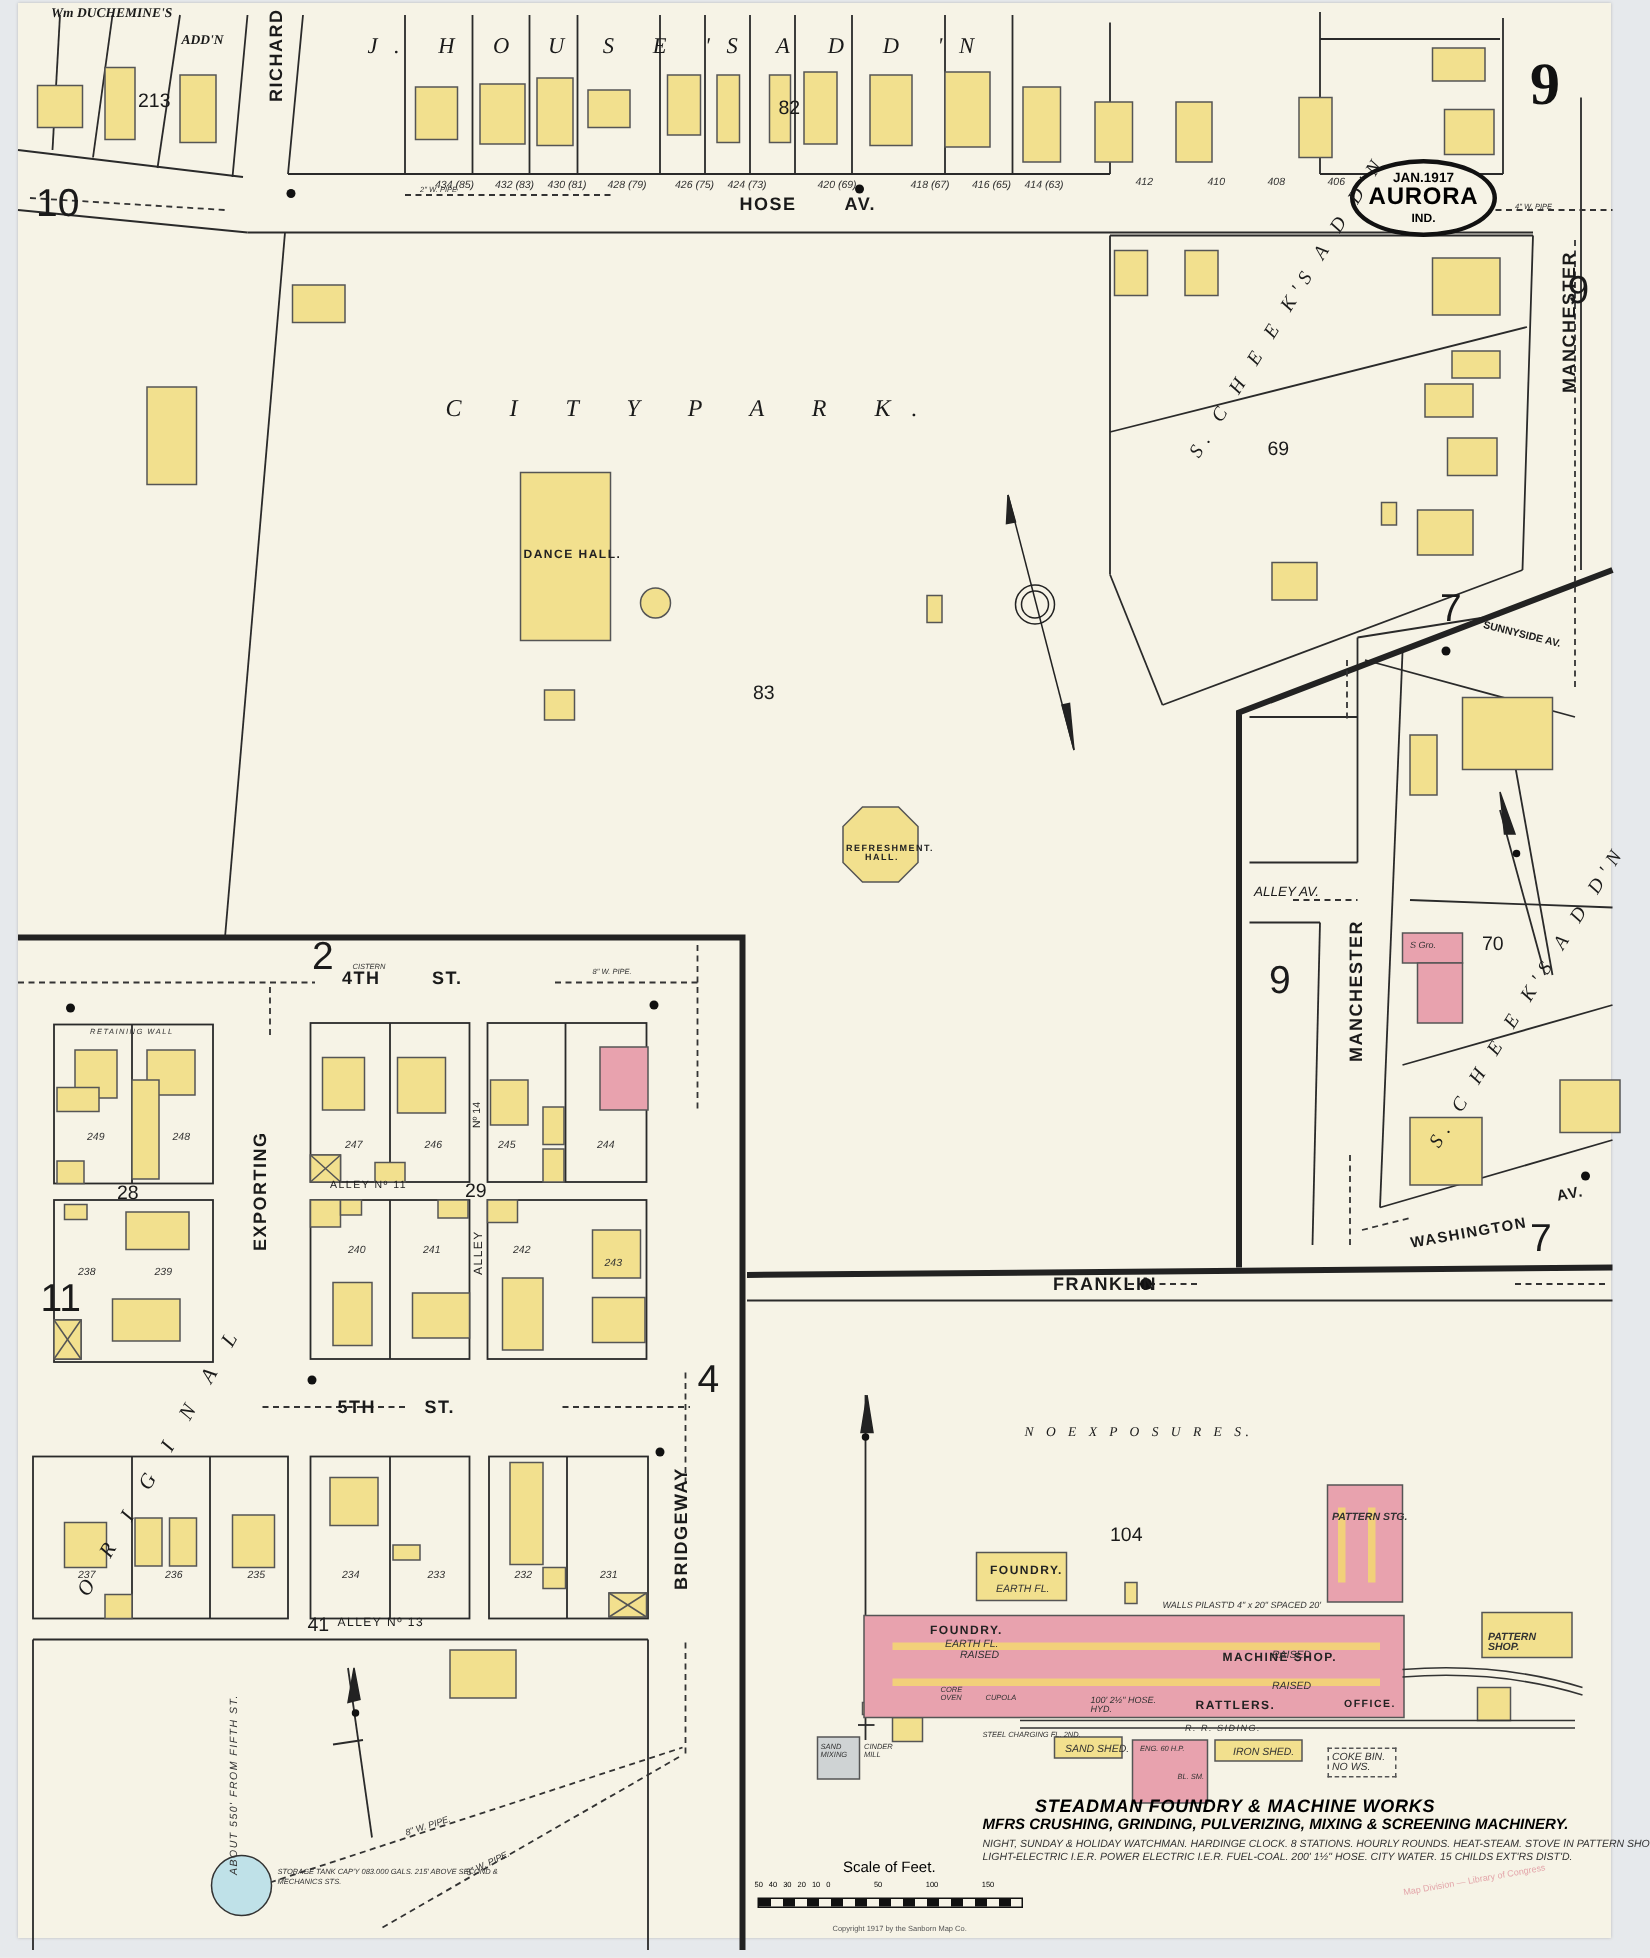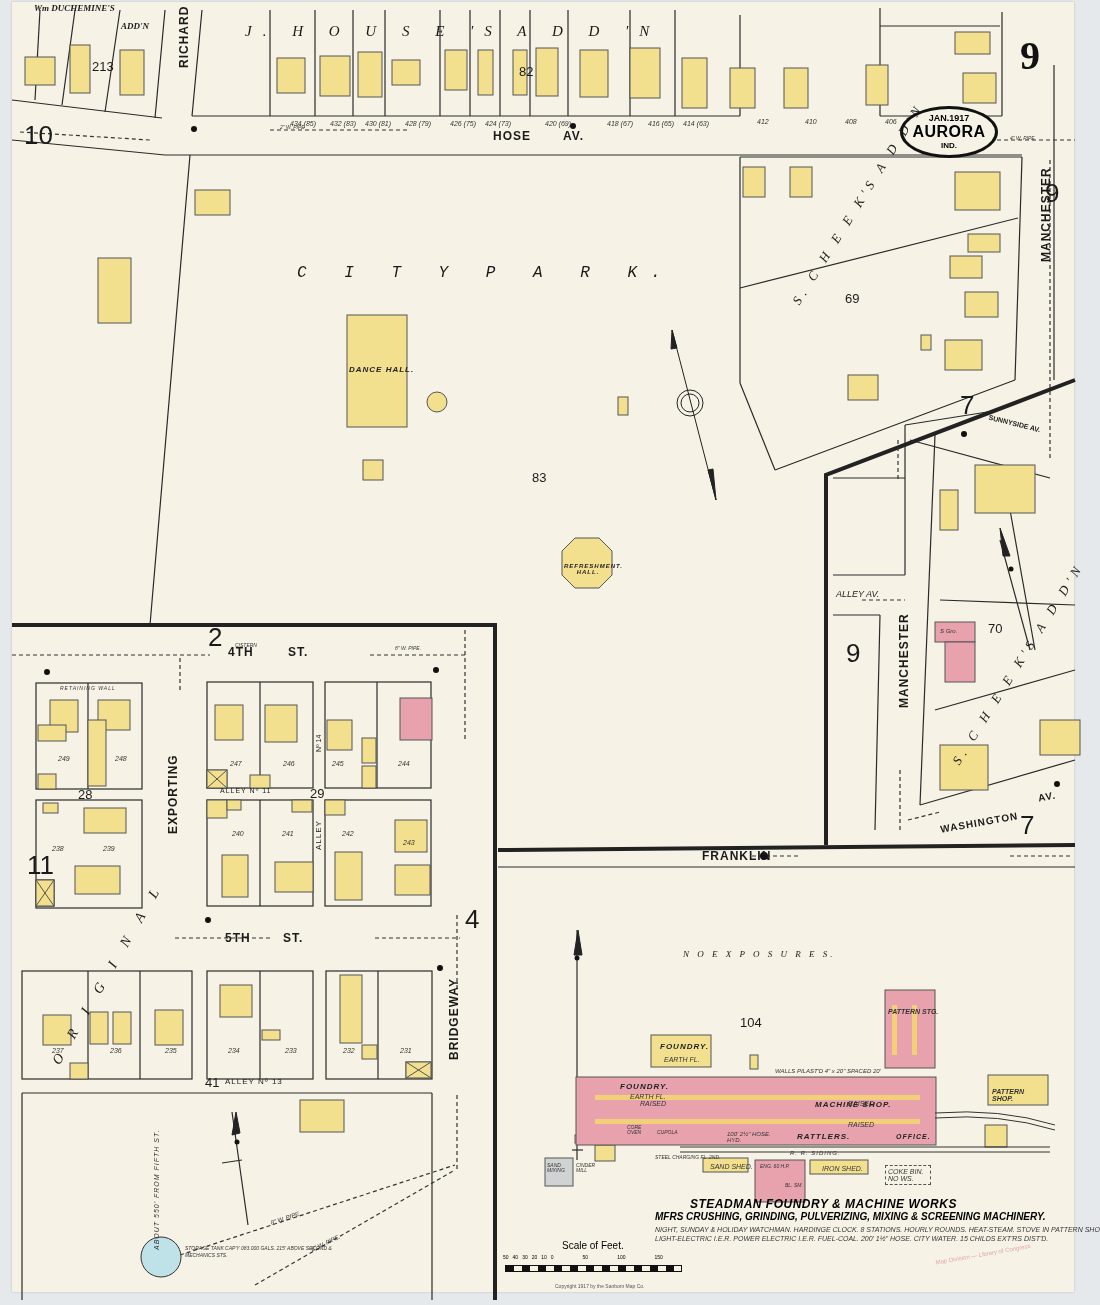--- a/index.html
+++ b/index.html
@@ -6,21 +6,21 @@
   body{width:1100px;height:1305px;position:relative;overflow:hidden;font-family:"Liberation Sans",sans-serif;}
   #sheet{position:absolute;left:12px;top:2px;width:1062px;height:1290px;background:#f6f3e6;box-shadow:0 0 2px #bbb;}
   #map{position:absolute;left:0;top:0;width:1100px;height:1305px;}
   .lbl{position:absolute;color:#1a1a1a;white-space:nowrap;line-height:1;}
   .street{font-weight:bold;font-size:12px;letter-spacing:1px;}
   .vert{transform-origin:left top;transform:rotate(-90deg);}
   .big{font-size:26px;font-weight:normal;}
   .blk{font-size:13px;}
   .ital{font-style:italic;font-family:"Liberation Serif",serif;}
   .tiny{font-size:7px;font-style:italic;color:#333;}
-  .bldg-name{font-size:8px;font-style:italic;font-weight:bold;color:#222;letter-spacing:1px;}
+  .bldg-name{font-size:8px;font-weight:bold;color:#222;letter-spacing:1px;}
   #badge{position:absolute;left:900px;top:106px;width:92px;height:46px;border:3px solid #111;border-radius:50%;background:#f6f3e6;text-align:center;}
   #badge .d{font-size:9px;font-weight:bold;margin-top:4px;}
   #badge .c{font-size:16px;line-height:18px;letter-spacing:0.5px;font-weight:bold;}
   #badge .s{font-size:8px;font-weight:bold;}
   #sheetno{position:absolute;left:1020px;top:32px;font-size:40px;font-weight:bold;font-family:"Liberation Serif",serif;color:#111;}
   #foundry-title{position:absolute;left:690px;top:1197px;font-size:12px;font-style:italic;font-weight:bold;letter-spacing:0.5px;}
   #foundry-sub{position:absolute;left:655px;top:1211px;font-size:10px;font-style:italic;font-weight:bold;}
   #foundry-notes{position:absolute;left:655px;top:1225px;font-size:7px;font-style:italic;color:#333;width:460px;line-height:9px;}
   #scale-title{position:absolute;left:562px;top:1240px;font-size:10px;}
   #copyright{position:absolute;left:555px;top:1283px;font-size:5px;color:#555;}
@@ -325,27 +325,27 @@
 <span class="lbl" style="left:225px;top:1078px;font-size:8px;letter-spacing:1px;">ALLEY  Nº 13</span>
 <span class="lbl vert" style="left:315px;top:850px;font-size:8px;letter-spacing:1px;">ALLEY</span>
 <span class="lbl vert" style="left:315px;top:752px;font-size:7px;">Nº 14</span>
 <span class="lbl tiny vert" style="left:153px;top:1250px;letter-spacing:1px;">ABOUT  550'  FROM  FIFTH  ST.</span>
 
 <span class="lbl ital" style="left:34px;top:4px;font-size:9px;font-weight:bold;">Wm DUCHEMINE'S</span>
 <span class="lbl ital" style="left:121px;top:22px;font-size:9px;font-weight:bold;">ADD'N</span>
 <span class="lbl ital" style="left:245px;top:24px;font-size:15px;letter-spacing:11px;">J.  H  O  U  S  E 'S  A  D  D 'N</span>
 <span class="lbl ital" style="left:790px;top:300px;font-size:13px;letter-spacing:5px;transform:rotate(-58deg);transform-origin:left top;">S. C H E E K'S  A D D'N</span>
 <span class="lbl ital" style="left:950px;top:760px;font-size:13px;letter-spacing:5px;transform:rotate(-58deg);transform-origin:left top;">S. C H E E K'S  A D D'N</span>
-<span class="lbl ital" style="left:297px;top:265px;font-size:16px;letter-spacing:14px;font-family:Liberation Mono, monospace;">C I T Y   P A R K.</span>
+<span class="lbl ital" style="left:297px;top:265px;font-size:16px;letter-spacing:14px;">C I T Y   P A R K.</span>
 <span class="lbl ital" style="left:50px;top:1060px;font-size:14px;letter-spacing:8px;transform:rotate(-60deg);transform-origin:left top;">O R I G I N A L</span>
 
 <span class="lbl blk" style="left:92px;top:60px;">213</span>
 <span class="lbl blk" style="left:519px;top:65px;">82</span>
 <span class="lbl blk" style="left:845px;top:292px;">69</span>
-<span class="lbl blk" style="left:502px;top:471px;margin-left:30px;">83</span>
+<span class="lbl blk" style="left:502px;top:455px;">83</span>
 <span class="lbl blk" style="left:988px;top:622px;">70</span>
 <span class="lbl blk" style="left:78px;top:788px;">28</span>
 <span class="lbl blk" style="left:310px;top:787px;">29</span>
 <span class="lbl blk" style="left:740px;top:1016px;">104</span>
 <span class="lbl blk" style="left:205px;top:1076px;">41</span>
 
 <span class="lbl big" style="left:24px;top:122px;">10</span>
 <span class="lbl big" style="left:1045px;top:180px;">9</span>
 <span class="lbl big" style="left:846px;top:640px;">9</span>
 <span class="lbl big" style="left:960px;top:392px;">7</span>

